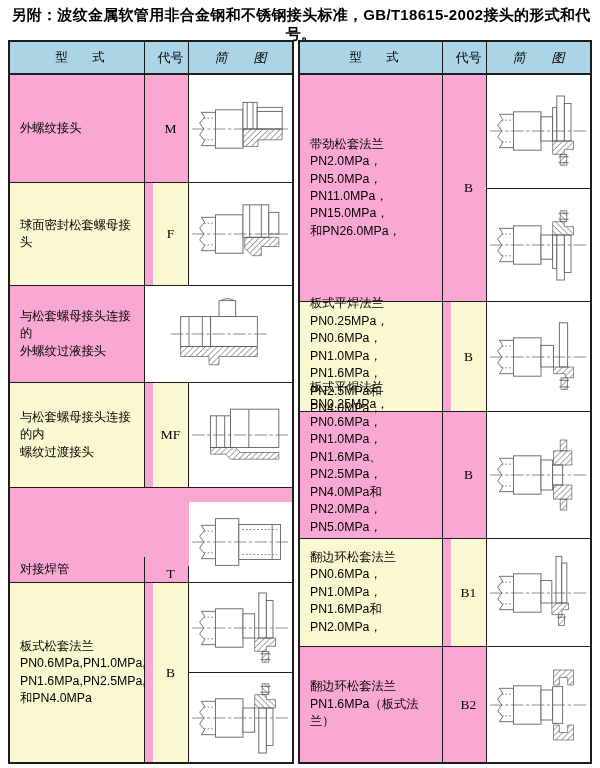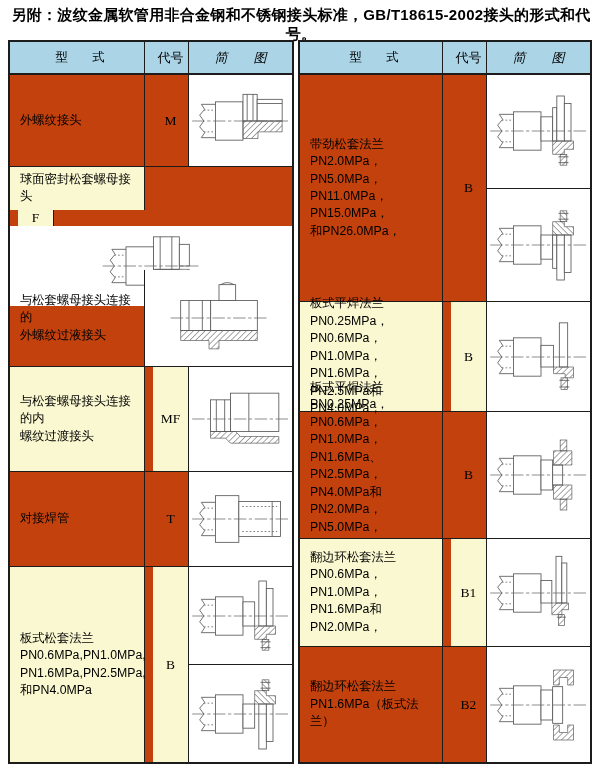--- a/index.html
+++ b/index.html
@@ -12,21 +12,21 @@
   .title{
     position:absolute;left:8px;top:6px;width:586px;
     font-size:15px;font-weight:600;letter-spacing:0.3px;text-align:center;
   }
   .tables{
     position:absolute;left:8px;top:40px;width:584px;height:724px;
     display:flex;
   }
   .half{
     box-sizing:border-box;border:2px solid var(--border);
-    display:flex;flex-direction:column;background:#c2410c;
+    display:flex;flex-direction:column;background:#f9a8d4;
   }
   .half.left{width:286px;margin-right:4px;}
   .half.right{width:294px;}
   .trow{display:flex;border-bottom:1px solid var(--border);box-sizing:border-box;min-height:0;}
   .trow:last-child{border-bottom:none;}
   .trow.header{
     height:33px;background:var(--header-bg);
     border-bottom:2px solid var(--border);
     font-size:13px;
   }
@@ -51,22 +51,22 @@
   .dbox + .dbox{border-top:1px solid var(--border);}
   .dbox svg{display:block;}
   .trow.header .cell{
     display:flex;align-items:center;justify-content:center;
     border-right:1px solid var(--border);
   }
   .trow.header .cell:last-child,
   .trow .cell.diag{border-right:none;font-style:italic;}
   .trow.hl .cell.type, .trow.hl .cell.code{background:var(--hl-bg);}
   
-  .lr1{height:92px;} .lr2{height:103px;flex-direction:column;} .lr3{height:97px;}
-  .lr4{height:105px;} .lr5{height:95px;} .lr6{flex:1;}
+  .lr1{height:108px;} .lr2{height:103px;} .lr3{height:97px;}
+  .lr4{height:105px;} .lr5{height:95px;align-items:flex-end;} .lr6{flex:1;}
   
   .rr1{height:227px;justify-content:center;} .rr2{height:110px;} .rr3{height:127px;}
   .rr4{height:108px;} .rr5{flex:1;}
 </style>
 </head>
 <body style="background: rgb(255, 255, 255);">
 
 <svg width="0" height="0" style="position:absolute" aria-hidden="true">
   <defs>
     <pattern id="hatch" width="5" height="5" patternUnits="userSpaceOnUse" patternTransform="rotate(45)">

